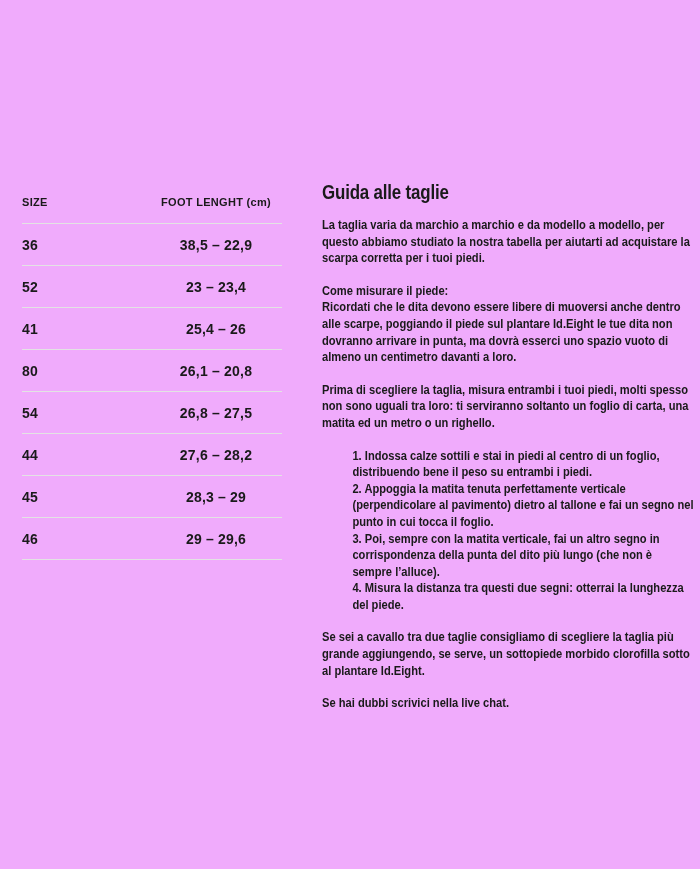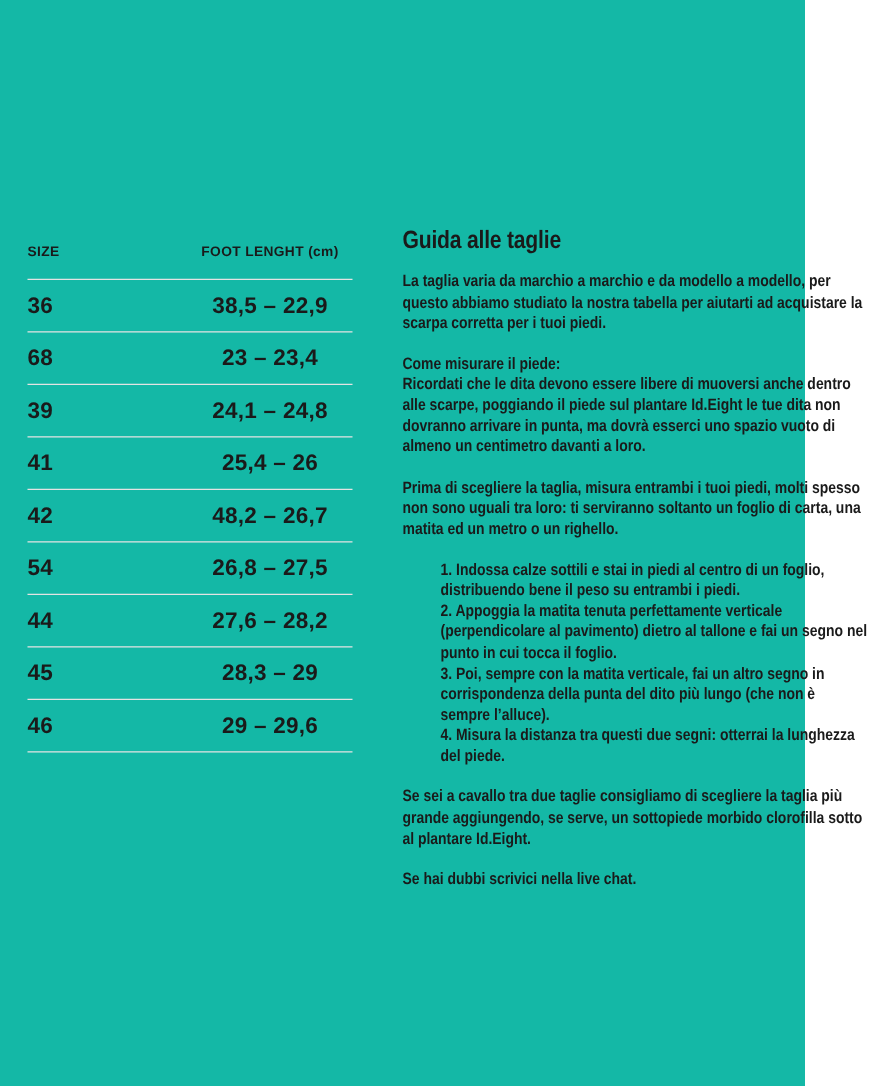--- a/index.html
+++ b/index.html
@@ -3,37 +3,37 @@
 <meta charset="utf-8">
 <style>
   html, body { margin: 0; padding: 0; }
   body {
     width: 700px; height: 869px;
     background: #ffffff;
     font-family: "Liberation Sans", sans-serif;
     color: #1a1a1a;
     overflow: hidden;
   }
-  .page { position: relative; width: 644px; height: 869px; background:#14b8a6; }
+  .page { position: relative; width: 700px; height: 869px; background:#f0abfc; }
 
   
   .size-table {
     position: absolute; left: 22px; top: 196px; width: 260px;
   }
   .thead {
     display: flex; align-items: flex-start;
     height: 27px;
     border-bottom: 1px solid #e3e3e3;
     font-size: 11px; font-weight: 700; letter-spacing: .3px;
   }
   .trow {
     display: flex; align-items: center;
     height: 41px;
     border-bottom: 1px solid #e3e3e3;
-    font-size: 18px; font-weight: 700; letter-spacing: .2px;
+    font-size: 14px; font-weight: 700; letter-spacing: .2px;
   }
   .col-size { width: 128px; flex: none; }
   .col-len  { flex: 1; text-align: center; }
 
   
   .guide {
     position: absolute; left: 322px; top: 181px;
     width: 440px;
     transform: scaleX(0.845);
     transform-origin: left top;
@@ -59,34 +59,30 @@
     <div class="thead">
       <span class="col-size">SIZE</span>
       <span class="col-len">FOOT LENGHT (cm)</span>
     </div>
     <div>
         <div class="trow">
         <span class="col-size">36</span>
         <span class="col-len">38,5 – 22,9</span>
       </div>
         <div class="trow">
-        <span class="col-size">68</span>
+        <span class="col-size">52</span>
         <span class="col-len">23 – 23,4</span>
-      </div>
-        <div class="trow">
-        <span class="col-size">39</span>
-        <span class="col-len">24,1 – 24,8</span>
       </div>
         <div class="trow">
         <span class="col-size">41</span>
         <span class="col-len">25,4 – 26</span>
       </div>
         <div class="trow">
-        <span class="col-size">42</span>
-        <span class="col-len">48,2 – 26,7</span>
+        <span class="col-size">80</span>
+        <span class="col-len">26,1 – 20,8</span>
       </div>
         <div class="trow">
         <span class="col-size">54</span>
         <span class="col-len">26,8 – 27,5</span>
       </div>
         <div class="trow">
         <span class="col-size">44</span>
         <span class="col-len">27,6 – 28,2</span>
       </div>
         <div class="trow">

